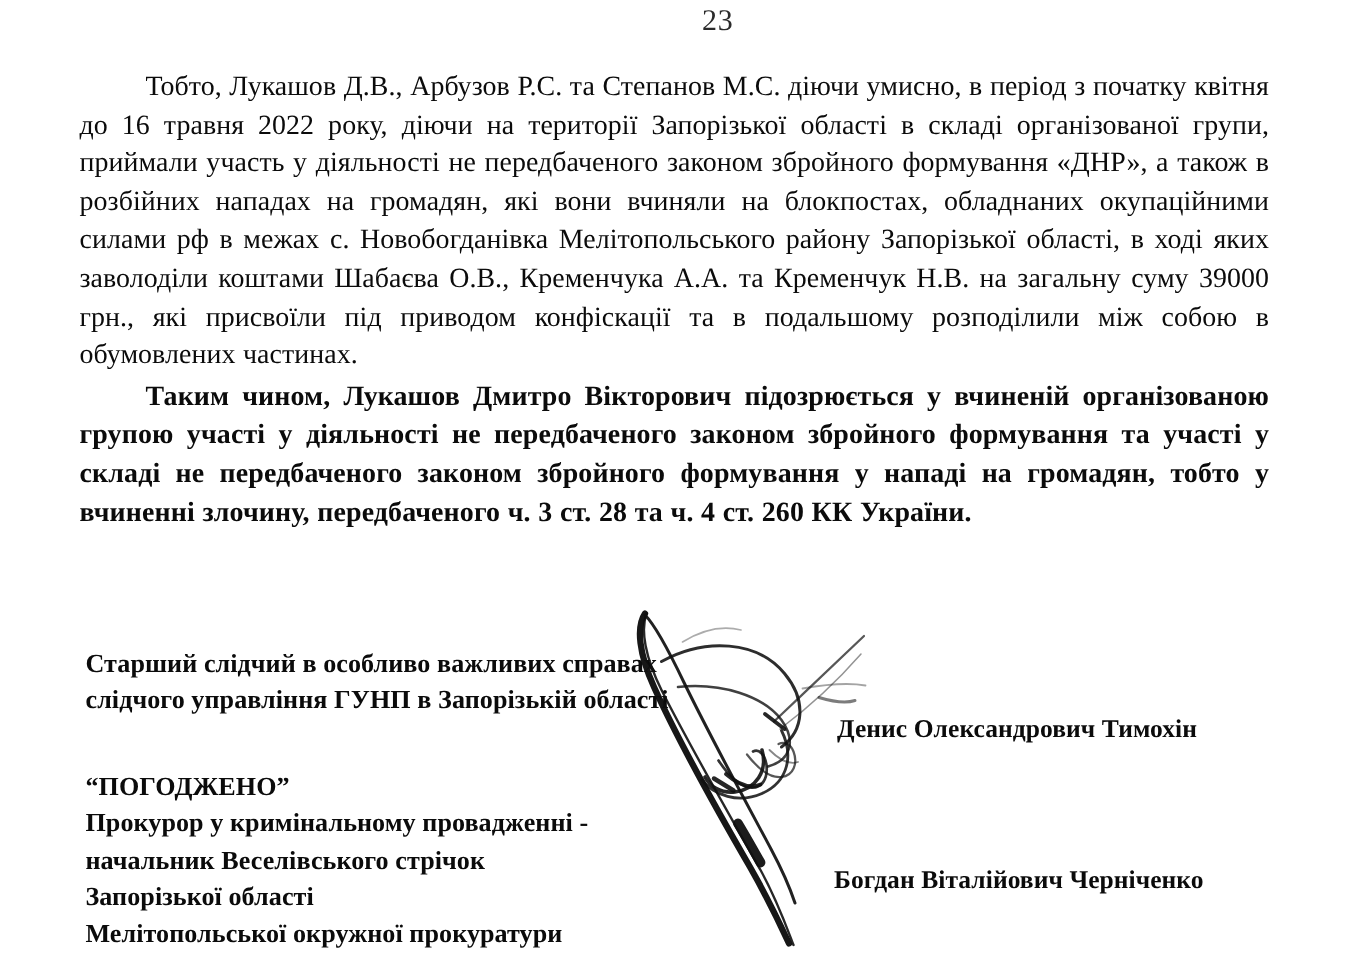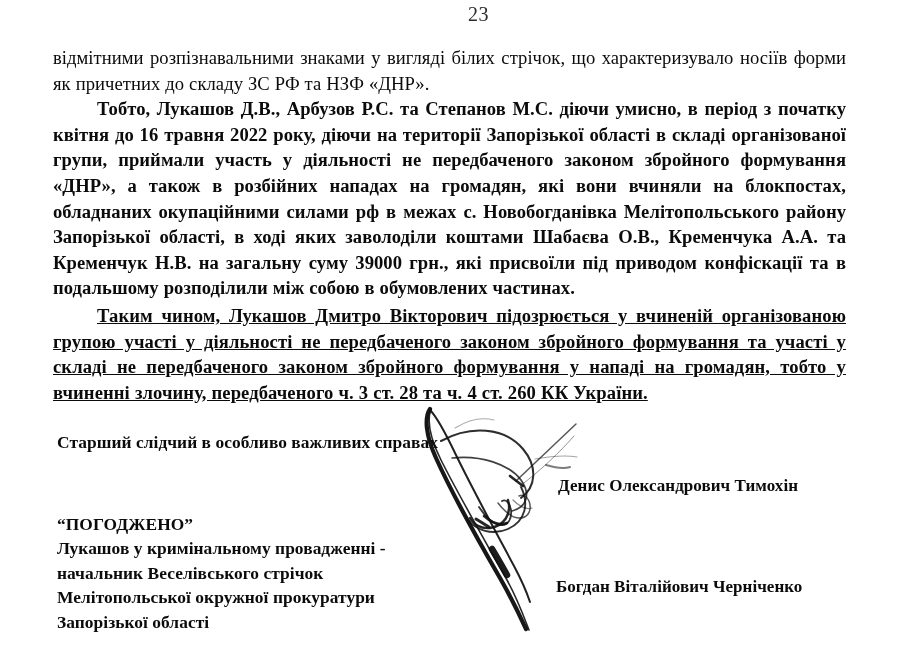--- a/index.html
+++ b/index.html
@@ -53,21 +53,20 @@
     line-height: 25.6px;
     letter-spacing: 0.05px;
     word-spacing: 0.3px;
   }
   .para.indent {
     text-indent: 44px;
   }
   .para.bold {
     font-weight: bold;
     letter-spacing: 0.1px;
-    text-decoration: underline;
   }
   .para + .para {
     margin-top: 0;
     font-weight: bold;
   }
   .spacer-sm { height: 2px; }
 
   
   .sig-block {
     position: absolute;
@@ -105,38 +104,38 @@
   .signature-layer svg { display: block; }
 </style>
 </head>
 <body>
 
 <div class="page">
 
   <div class="page-number">23</div>
 
   <div class="body-block">
-    <p class="para">відмітними розпізнавальними знаками у вигляді білих стрічок, що характеризувало носіїв форми як причетних до складу ЗС РФ та НЗФ «ДНР».</p>
     <p class="para indent">Тобто, Лукашов Д.В., Арбузов Р.С. та Степанов М.С. діючи умисно, в період з початку квітня до 16 травня 2022 року, діючи на території Запорізької області в складі організованої групи, приймали участь у діяльності не передбаченого законом збройного формування «ДНР», а також в розбійних нападах на громадян, які вони вчиняли на блокпостах, обладнаних окупаційними силами рф в межах с. Новобогданівка Мелітопольського району  Запорізької області, в ході яких заволоділи коштами Шабаєва О.В., Кременчука А.А. та Кременчук Н.В. на загальну суму 39000 грн., які присвоїли під приводом конфіскації та в подальшому розподілили між собою в обумовлених частинах.</p>
     <div class="spacer-sm"></div>
     <p class="para indent bold">Таким чином, Лукашов Дмитро Вікторович підозрюється у вчиненій організованою групою участі у діяльності не передбаченого законом збройного формування та участі у складі не передбаченого законом збройного формування у нападі на громадян, тобто у вчиненні злочину, передбаченого ч. 3 ст. 28 та ч. 4 ст. 260 КК України.</p>
   </div>
 
   <div class="sig-block" id="sig-role-1">
     <span class="sig-line">Старший слідчий в особливо важливих справах</span>
+    <span class="sig-line">слідчого управління ГУНП в Запорізькій області</span>
   </div>
 
   <div class="sig-name" id="sig-name-1">Денис Олександрович Тимохін</div>
 
   <div class="sig-block" id="sig-approve">
     <span class="sig-line">“ПОГОДЖЕНО”</span>
-    <span class="sig-line">Лукашов у кримінальному провадженні -</span>
+    <span class="sig-line">Прокурор у кримінальному провадженні -</span>
     <span class="sig-line">начальник Веселівського стрічок</span>
+    <span class="sig-line">Запорізької області</span>
     <span class="sig-line">Мелітопольської окружної прокуратури</span>
-    <span class="sig-line">Запорізької області</span>
   </div>
 
   <div class="sig-name" id="sig-name-2">Богдан Віталійович Черніченко</div>
 
   <div class="signature-layer">
     <svg width="911" height="645" viewBox="0 0 911 645">
       <g fill="none" stroke="#101010" stroke-linecap="round" stroke-linejoin="round">
 
         <path d="M430 409 C 424 418, 426 436, 436 458 C 450 489, 478 540, 500 578
                  C 512 599, 520 616, 526 629" stroke-width="4.2" opacity="0.97"></path>

